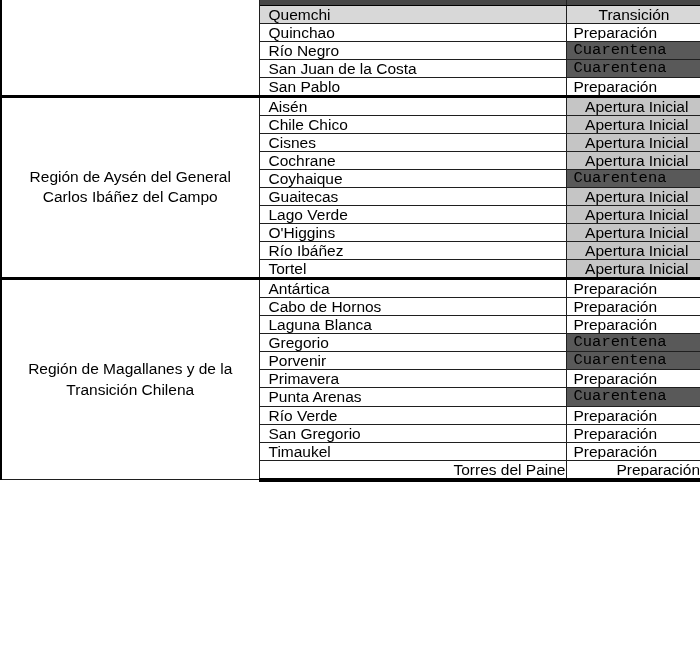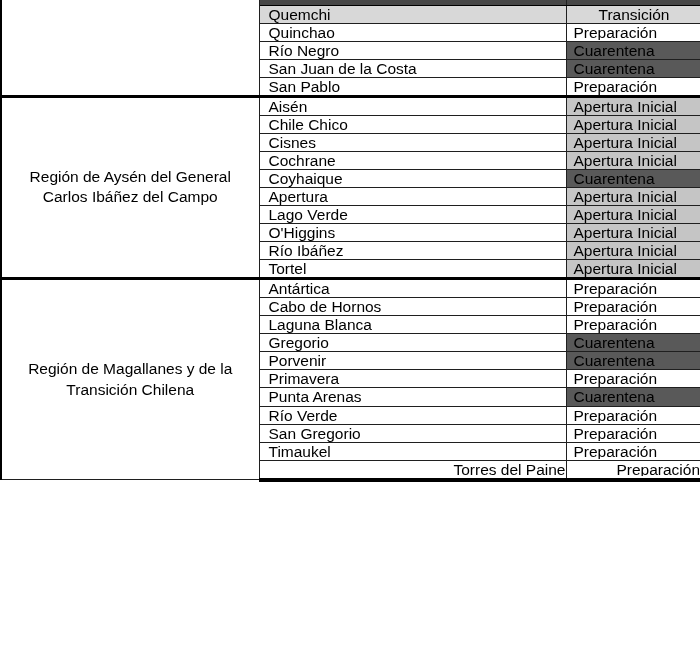--- a/index.html
+++ b/index.html
@@ -18,22 +18,22 @@
     border: 1.5px solid var(--border, #1f1f1f);
     height: 16px; padding: 0; box-sizing: border-box;
     font-size: 15.5px; line-height: 1.1; color: var(--text, #000);
     vertical-align: middle; overflow: hidden; white-space: nowrap;
   }
   td.commune-cell { background: var(--preparacion-bg, #fff); padding-left: 9px; }
   td.commune-cell.hl { background: var(--highlight-bg, #d8d8d8); }
   td.status-cell { padding-left: 7px; border-right: 2.5px solid var(--border-heavy,#000); }
   td.st-transicion  { background: var(--transicion-bg, #d8d8d8); padding-left: 32px; }
   td.st-preparacion { background: var(--preparacion-bg, #ffffff); border-radius: 6px; }
-  td.st-cuarentena  { background: var(--cuarentena-bg, #595959); }
-  td.st-apertura    { background: var(--apertura-bg, #c5c5c5); }
+  td.st-cuarentena  { background: var(--cuarentena-bg, #595959); font-family: Liberation Mono, monospace; }
+  td.st-apertura    { background: var(--apertura-bg, #c5c5c5); text-align: center; }
   td.region-cell {
     background: #ffffff; text-align: center; vertical-align: middle;
     white-space: normal; padding: 0 12px; line-height: 1.32;
     border-left: 2.5px solid var(--border-heavy,#000);
   }
   td.region-cell.cutoff { border-top: none; }
   tr.sliver { height: 5px; }
   tr.sliver td.sliver-cell {
     height: 5px; background: var(--sliver-bg, #474747);
     border-top: none; border-bottom: 1.5px solid var(--border-heavy,#000);
@@ -92,21 +92,21 @@
         </tr>
         <tr>
           <td class="commune-cell">Cochrane</td>
           <td class="status-cell st-apertura">Apertura Inicial</td>
         </tr>
         <tr>
           <td class="commune-cell">Coyhaique</td>
           <td class="status-cell st-cuarentena">Cuarentena</td>
         </tr>
         <tr>
-          <td class="commune-cell">Apertura</td>
+          <td class="commune-cell">Guaitecas</td>
           <td class="status-cell st-apertura">Apertura Inicial</td>
         </tr>
         <tr>
           <td class="commune-cell">Lago Verde</td>
           <td class="status-cell st-apertura">Apertura Inicial</td>
         </tr>
         <tr>
           <td class="commune-cell">O'Higgins</td>
           <td class="status-cell st-apertura">Apertura Inicial</td>
         </tr>

